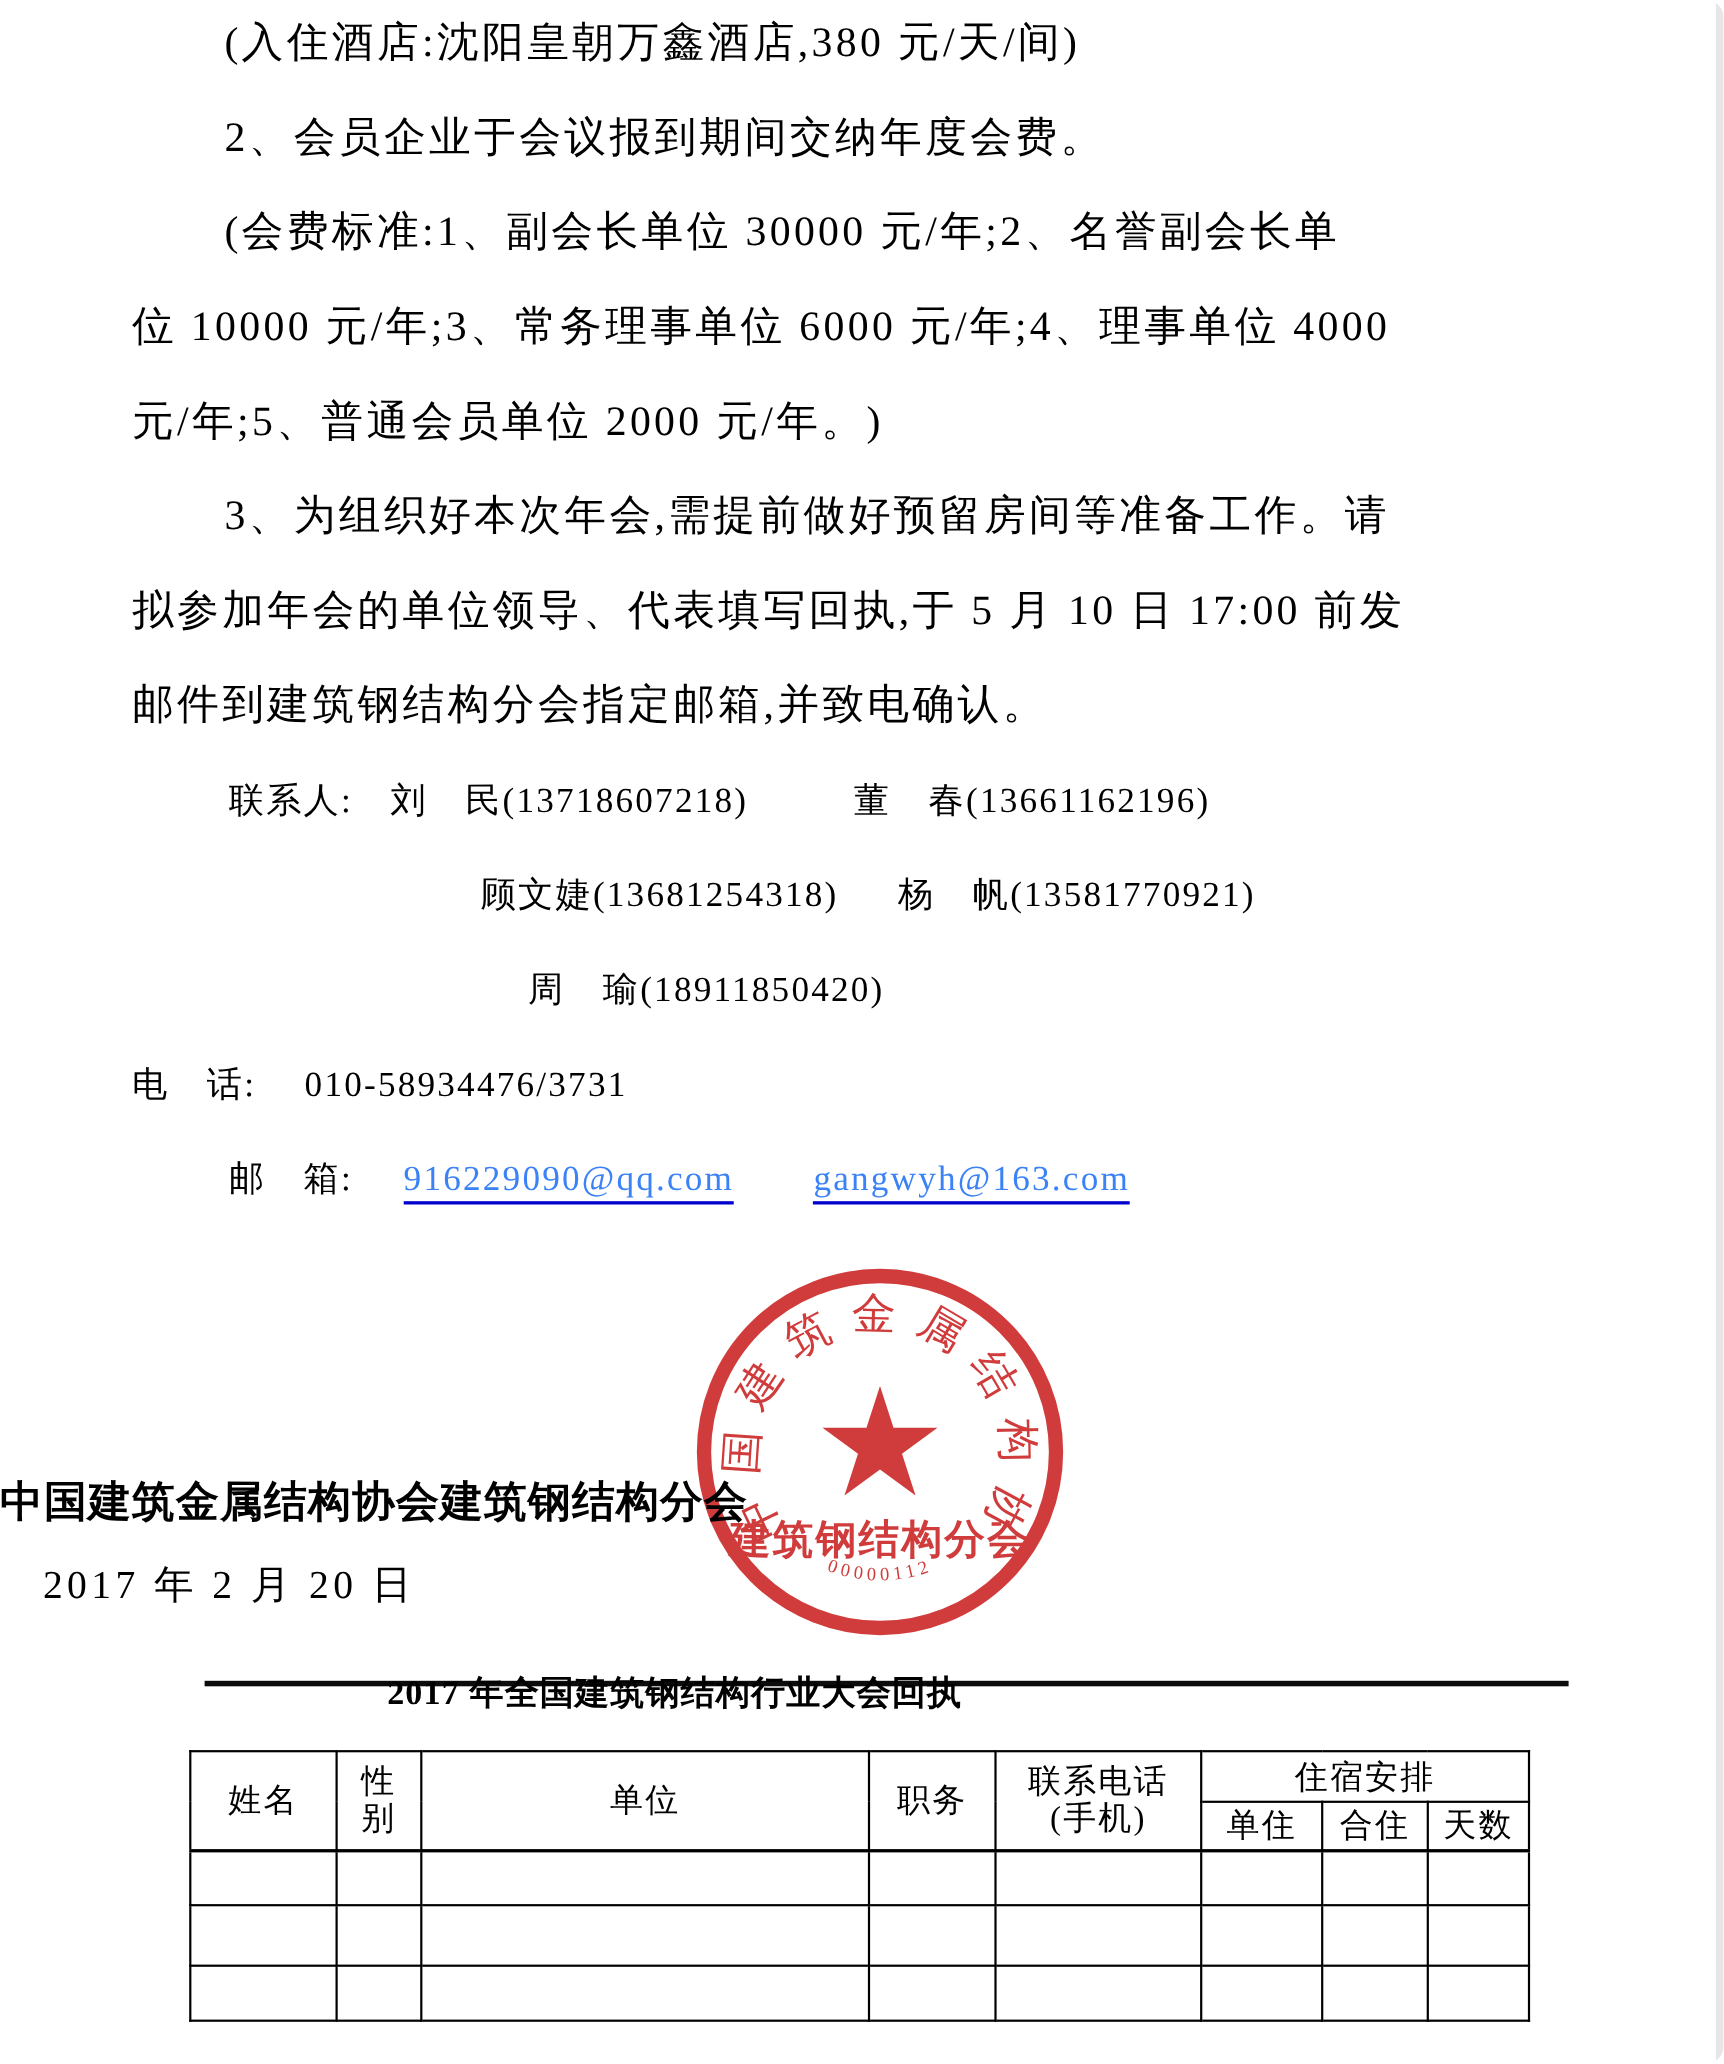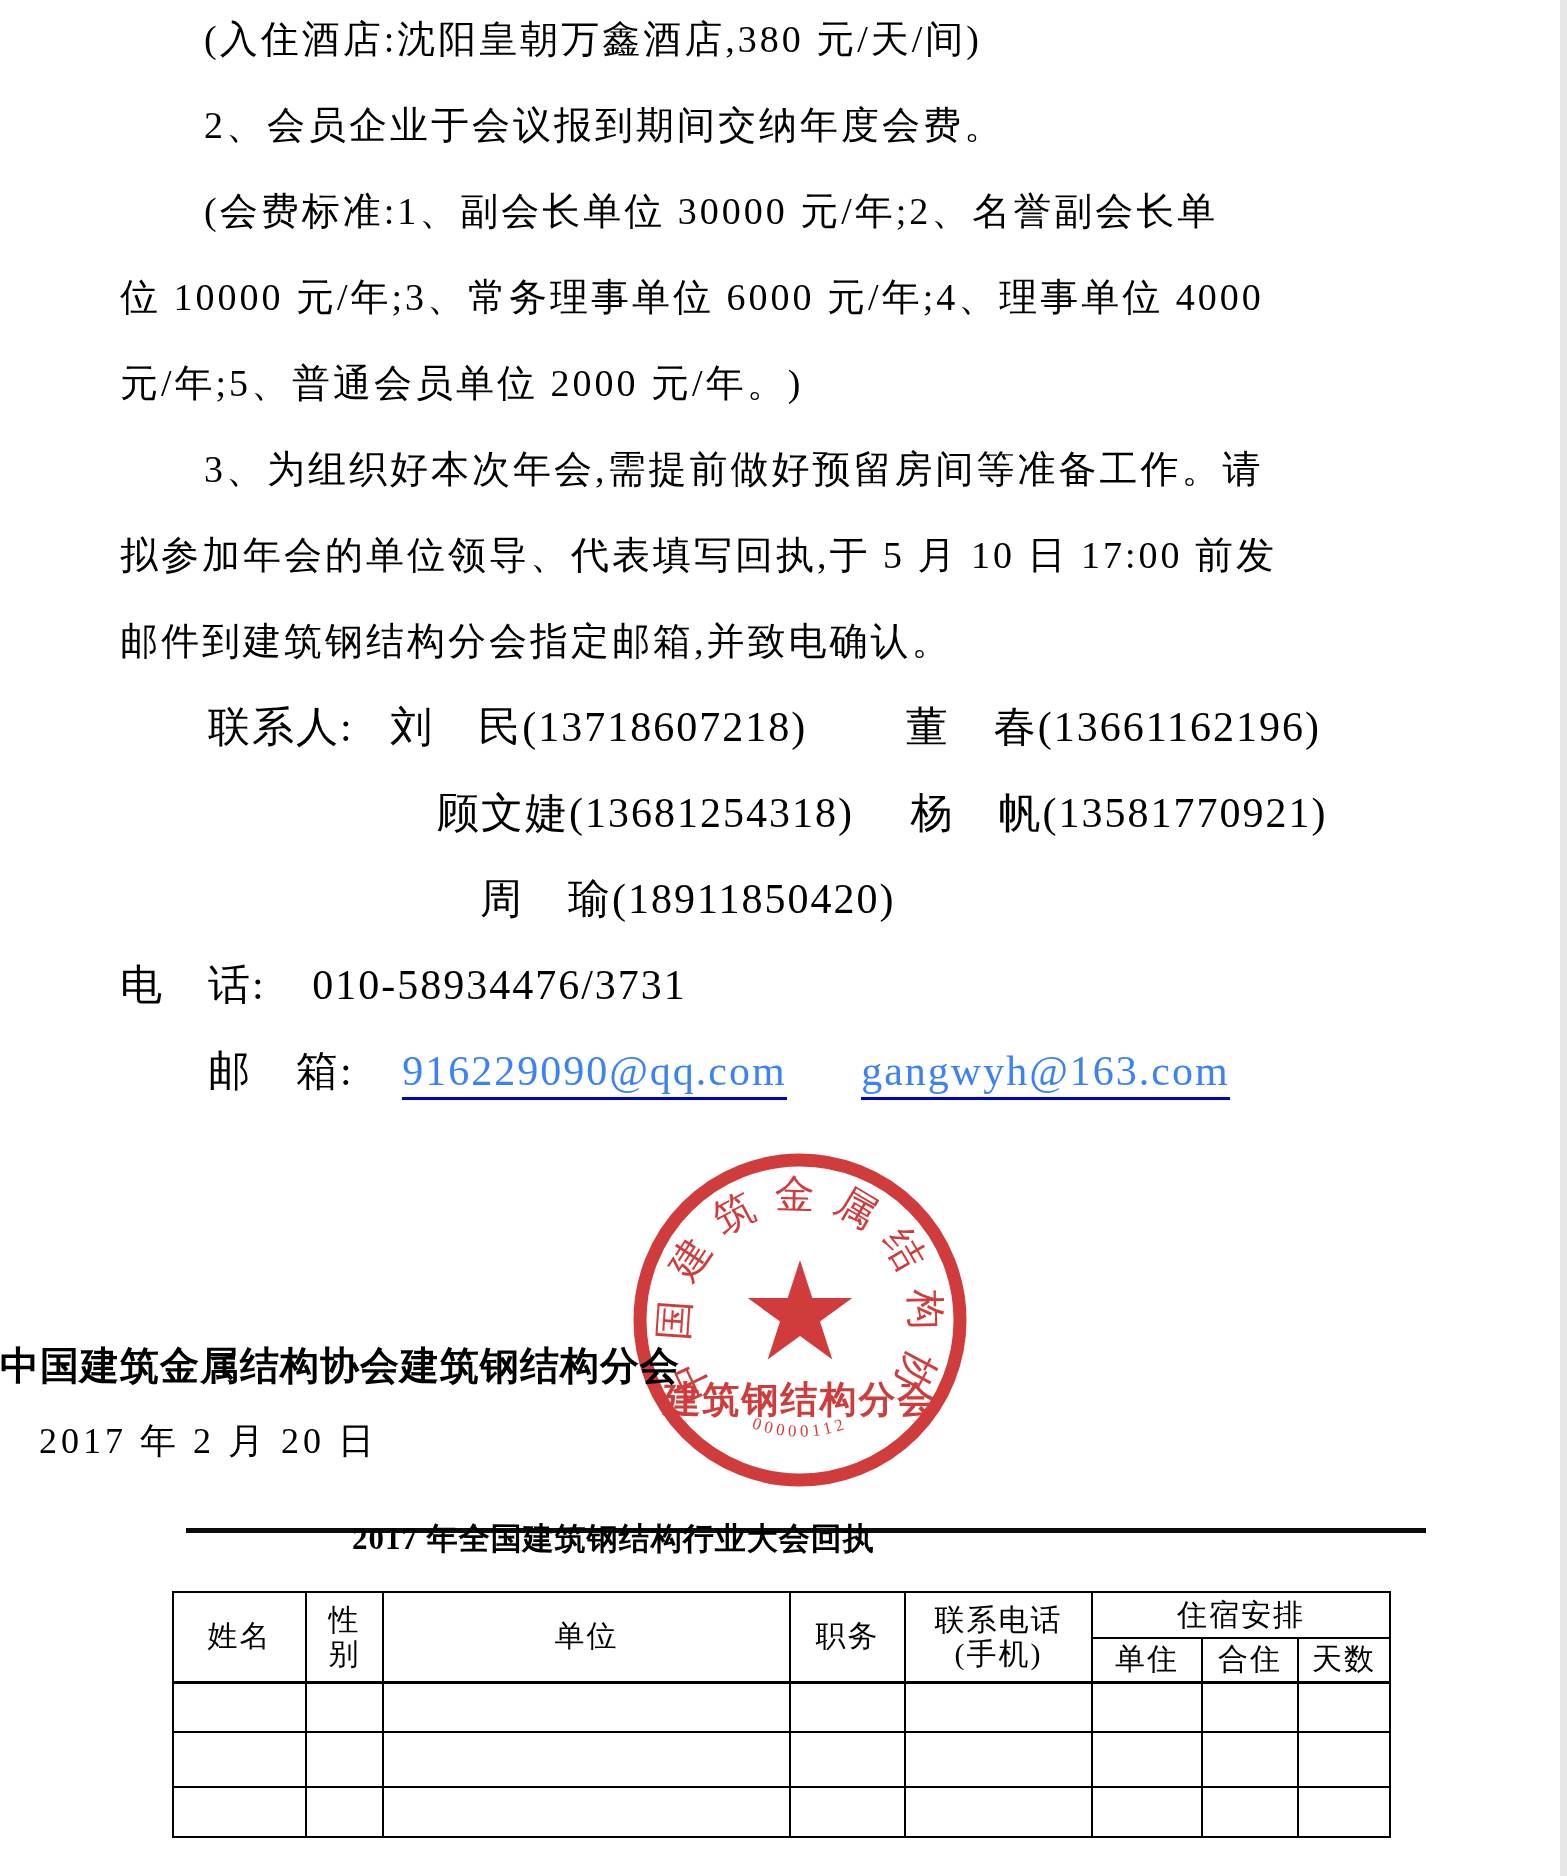--- a/index.html
+++ b/index.html
@@ -3,30 +3,31 @@
 <meta charset="utf-8">
 <style>
   html,body{margin:0;padding:0;background:#ffffff;}
   .page{
     position:relative;
     width:1567px;height:1876px;
     background:#ffffff;
     overflow:hidden;
     font-family:"Liberation Serif","DejaVu Serif",serif;
     color:#000;
+    border-radius:16px;
   }
   
   .bodytext{
     position:absolute;left:120px;top:-4px;width:1330px;
     font-size:38px;letter-spacing:3px;
   }
   .line{height:86px;line-height:86px;white-space:nowrap;}
   .indent{padding-left:84px;}
   
-  .contacts{position:absolute;left:0;top:684px;width:1567px;font-size:42px;}
+  .contacts{position:absolute;left:0;top:684px;width:1567px;font-size:32px;}
   .cline{height:86px;line-height:86px;white-space:nowrap;letter-spacing:2px;}
   .cl1{padding-left:208px;}
   .cl2{padding-left:437px;}
   .cl3{padding-left:480px;}
   .cl4{padding-left:120px;}
   .cl5{padding-left:208px;}
   .clabel{margin-right:24px;}
   .entry{letter-spacing:2px;}
   .g86{margin-left:86px;}
   .g44{margin-left:44px;}

